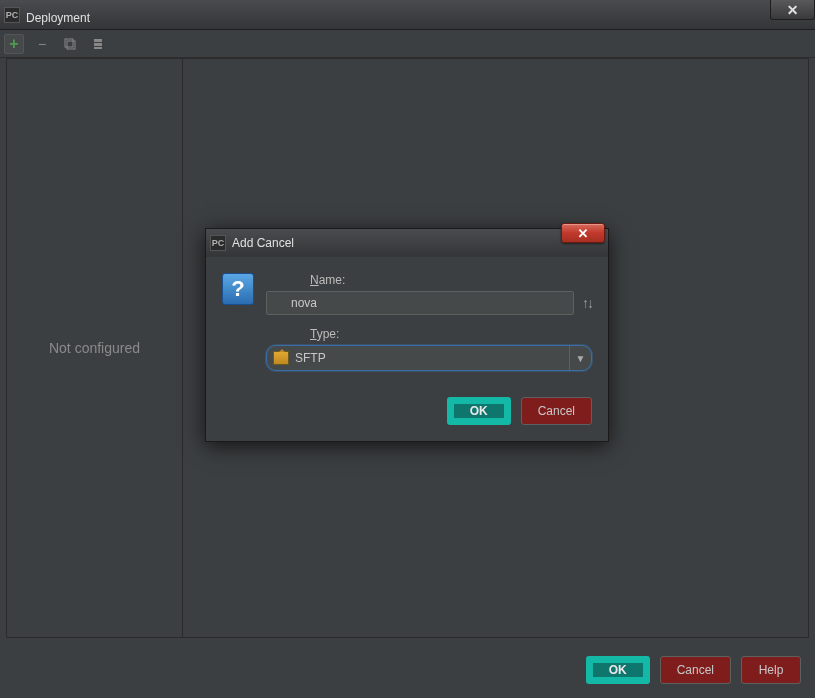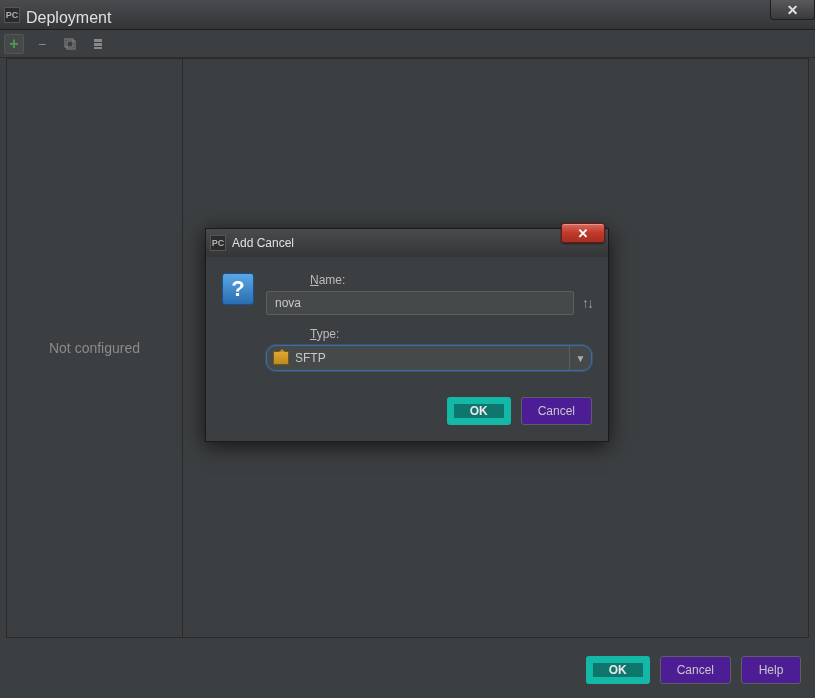--- a/index.html
+++ b/index.html
@@ -33,21 +33,21 @@
       font-size: 9px;
       font-weight: bold;
       display: flex;
       align-items: center;
       justify-content: center;
       margin-right: 6px;
       border: 1px solid #555;
     }
     .main-titlebar .title {
       color: #e0e0e0;
-      font-size: 16px;
+      font-size: 12px;
       margin-top: 6px;
     }
     .main-titlebar .win-close {
       position: absolute;
       right: 0;
       top: 0;
       width: 45px;
       height: 20px;
       background: linear-gradient(to bottom, #59595c 0%, #3a3a3d 100%);
       border: 1px solid #1e1e1e;
@@ -114,21 +114,21 @@
       position: absolute;
       bottom: 14px;
       right: 14px;
       display: flex;
       gap: 10px;
     }
     .btn {
       min-width: 60px;
       height: 28px;
       padding: 0 16px;
-      background: #4c1d95;
+      background: #7f1d1d;
       border: 1px solid #5e6060;
       color: #c8c8c8;
       font-size: 12px;
       border-radius: 3px;
       display: flex;
       align-items: center;
       justify-content: center;
       cursor: pointer;
     }
     .btn.primary {
@@ -222,21 +222,21 @@
       gap: 8px;
       margin-bottom: 12px;
     }
     .text-input {
       flex: 1;
       height: 24px;
       background: #45494a;
       border: 1px solid #5e6060;
       color: #c8c8c8;
       font-size: 12px;
-      padding: 0 8px;
+      padding: 0 24px;
       border-radius: 2px;
     }
     .sort-icon {
       color: #999;
       font-size: 14px;
       letter-spacing: -2px;
     }
     .select {
       width: 100%;
       height: 26px;

